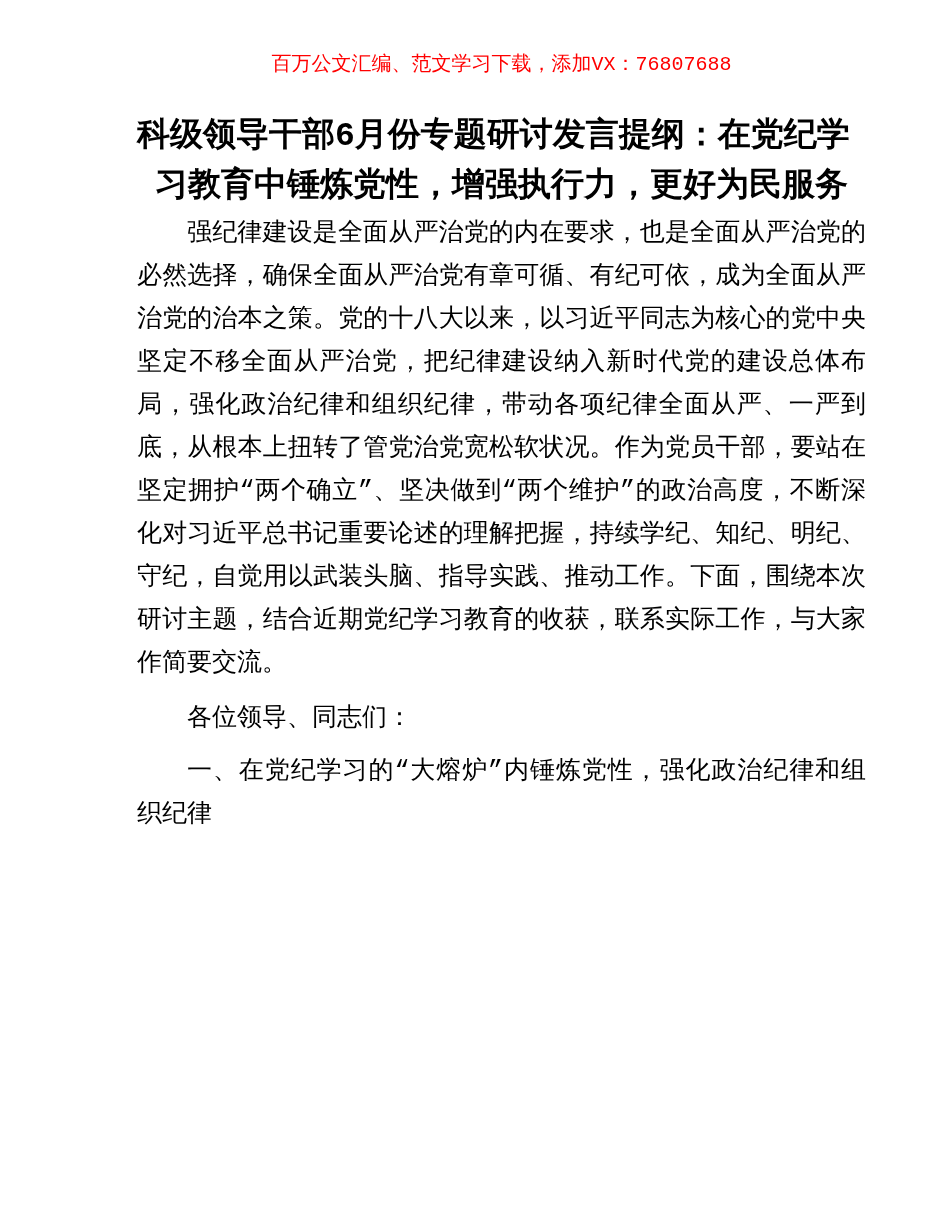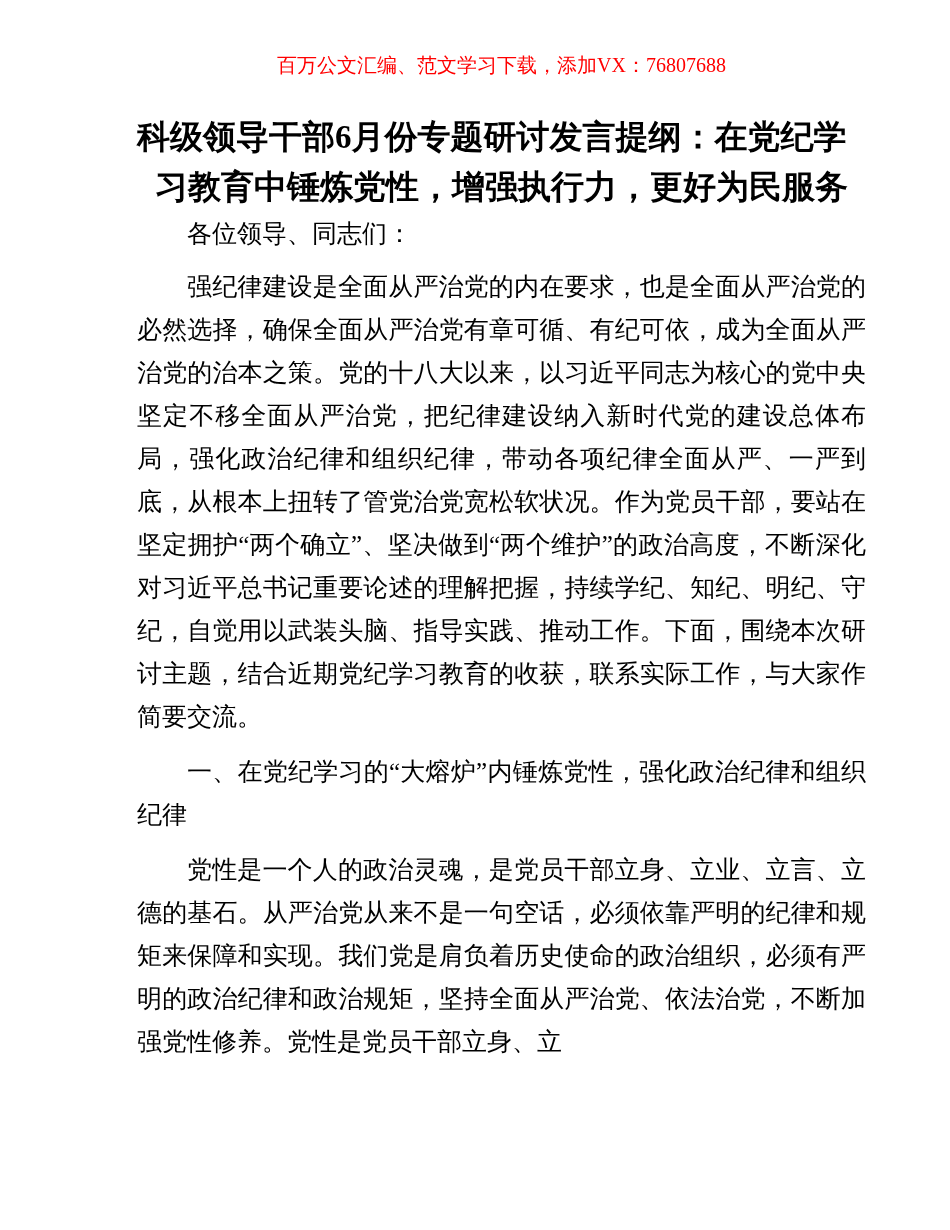--- a/index.html
+++ b/index.html
@@ -8,21 +8,21 @@
     background: #ffffff;
   }
   .page {
     position: relative;
     width: 950px;
     height: 1230px;
     background: #ffffff;
     box-sizing: border-box;
     padding: 52px 84px 40px 137px;
     overflow: hidden;
-    font-family: Liberation Serif, serif;
+    font-family: Liberation Mono, monospace;
     color: #000000;
   }
   .promo {
     text-align: center;
     font-size: 20px;
     line-height: 26px;
     color: #ff0000;
     margin: 0 0 34px 0;
     white-space: nowrap;
   }
@@ -61,21 +61,20 @@
 </style>
 </head>
 <body>
 
 <div class="page">
 
   <div class="promo">百万公文汇编、范文学习下载，添加VX：76807688</div>
 
   <h1 class="doc-title">科级领导干部6月份专题研讨发言提纲：在党纪学习教育中锤炼党性，增强执行力，更好为民服务</h1>
 
+  <p class="body-text indent">强纪律建设是全面从严治党的内在要求，也是全面从严治党的必然选择，确保全面从严治党有章可循、有纪可依，成为全面从严治党的治本之策。党的十八大以来，以习近平同志为核心的党中央坚定不移全面从严治党，把纪律建设纳入新时代党的建设总体布局，强化政治纪律和组织纪律，带动各项纪律全面从严、一严到底，从根本上扭转了管党治党宽松软状况。作为党员干部，要站在坚定拥护“两个确立”、坚决做到“两个维护”的政治高度，不断深化对习近平总书记重要论述的理解把握，持续学纪、知纪、明纪、守纪，自觉用以武装头脑、指导实践、推动工作。下面，围绕本次研讨主题，结合近期党纪学习教育的收获，联系实际工作，与大家作简要交流。</p>
+
   <p class="body-text indent salutation">各位领导、同志们：</p>
-
-  <p class="body-text indent">强纪律建设是全面从严治党的内在要求，也是全面从严治党的必然选择，确保全面从严治党有章可循、有纪可依，成为全面从严治党的治本之策。党的十八大以来，以习近平同志为核心的党中央坚定不移全面从严治党，把纪律建设纳入新时代党的建设总体布局，强化政治纪律和组织纪律，带动各项纪律全面从严、一严到底，从根本上扭转了管党治党宽松软状况。作为党员干部，要站在坚定拥护“两个确立”、坚决做到“两个维护”的政治高度，不断深化对习近平总书记重要论述的理解把握，持续学纪、知纪、明纪、守纪，自觉用以武装头脑、指导实践、推动工作。下面，围绕本次研讨主题，结合近期党纪学习教育的收获，联系实际工作，与大家作简要交流。</p>
 
   <p class="body-text indent section-heading">一、在党纪学习的“大熔炉”内锤炼党性，强化政治纪律和组织纪律</p>
 
-  <p class="body-text indent para-last">党性是一个人的政治灵魂，是党员干部立身、立业、立言、立德的基石。从严治党从来不是一句空话，必须依靠严明的纪律和规矩来保障和实现。我们党是肩负着历史使命的政治组织，必须有严明的政治纪律和政治规矩，坚持全面从严治党、依法治党，不断加强党性修养。党性是党员干部立身、立</p>
 
 </div>
 
 </body></html>

